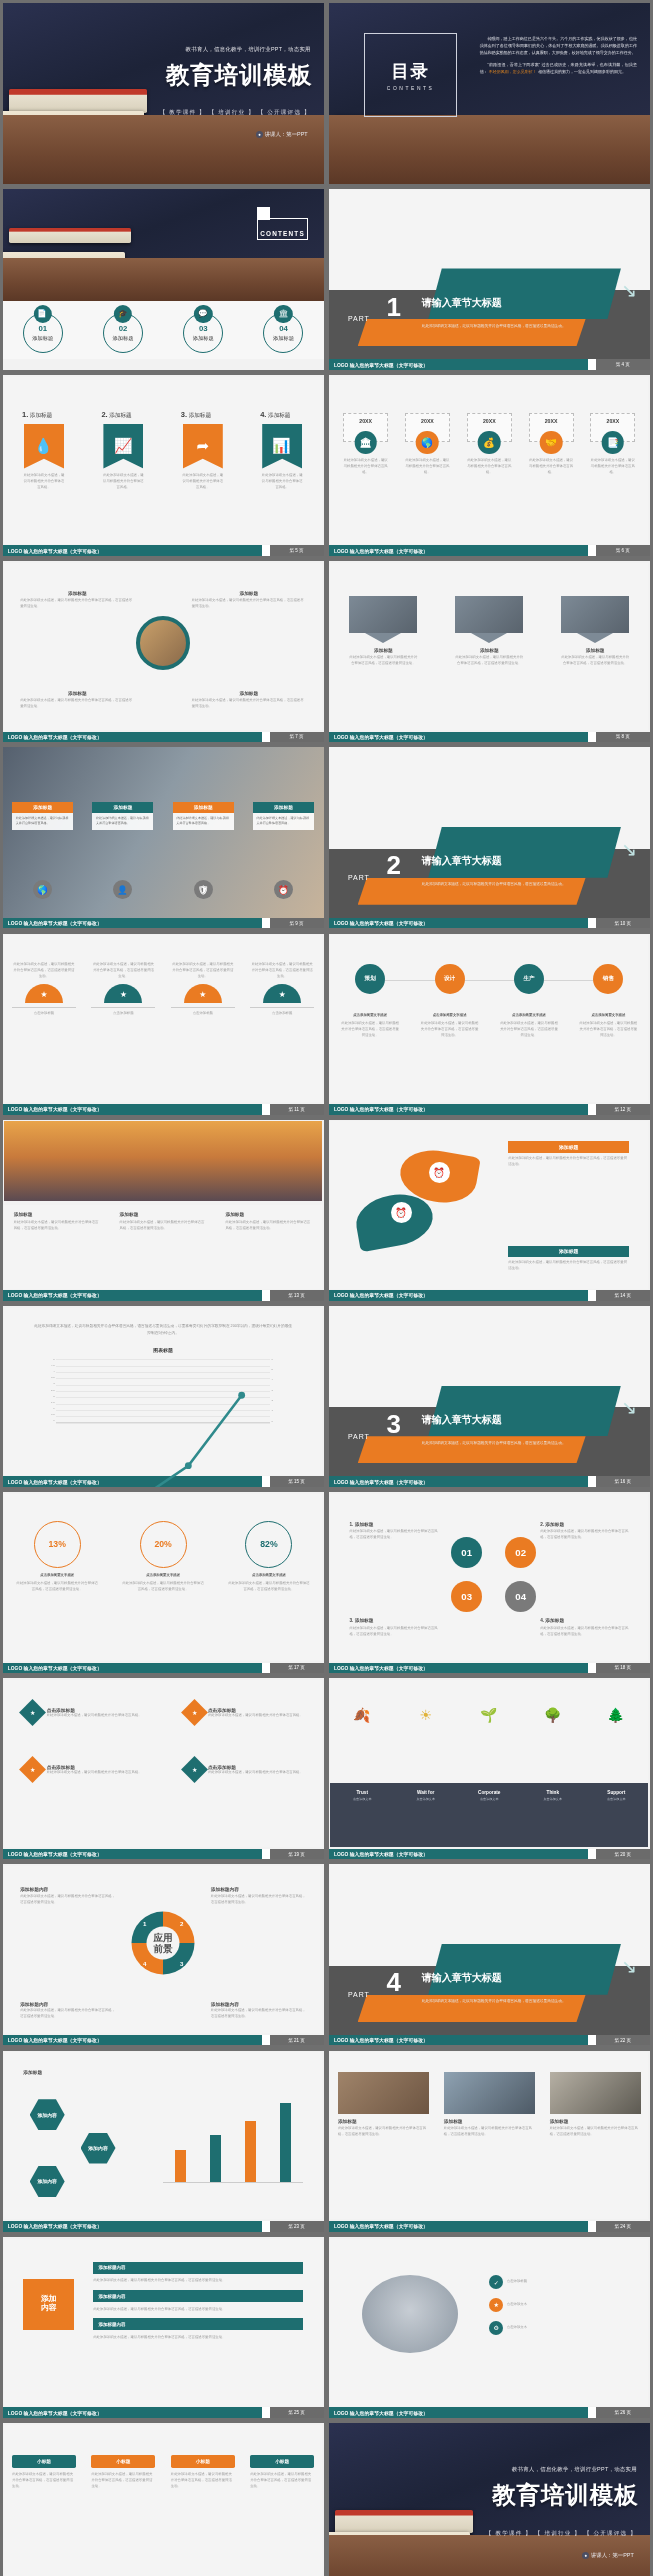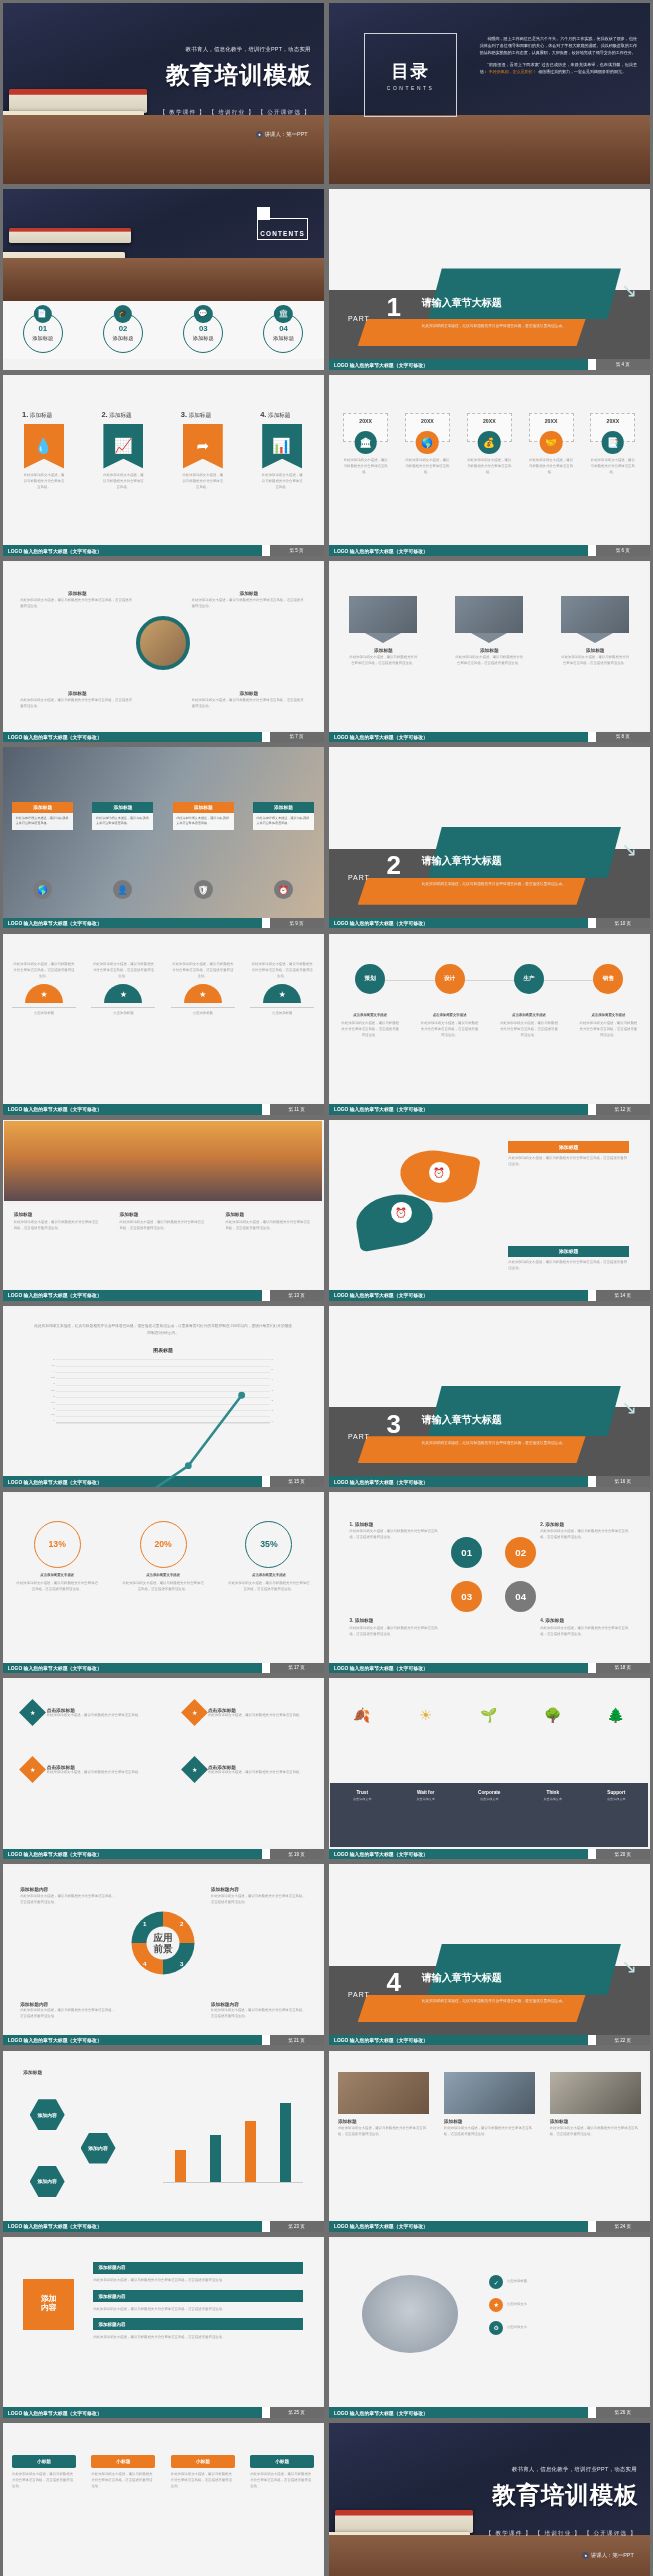--- a/index.html
+++ b/index.html
@@ -691,21 +691,21 @@
           <div style="width:47px;height:47px;border-radius:50%;border:1.7px solid #ea7b22;margin:0 auto;display:flex;align-items:center;justify-content:center;color:#ea7b22;font-size:8.7px;font-weight:bold">13%</div>
           <div class="ph" style="margin-top:5.2px;font-weight:bold;color:#555">点击添加简要文字描述</div>
           <div class="ph" style="margin-top:2.6px">此处添加详细文本描述，建议与标题相关并符合整体语言风格，语言描述尽量简洁生动。</div>
         </div>
         <div style="width:84px;text-align:center">
           <div style="width:47px;height:47px;border-radius:50%;border:1.7px solid #ea7b22;margin:0 auto;display:flex;align-items:center;justify-content:center;color:#ea7b22;font-size:8.7px;font-weight:bold">20%</div>
           <div class="ph" style="margin-top:5.2px;font-weight:bold;color:#555">点击添加简要文字描述</div>
           <div class="ph" style="margin-top:2.6px">此处添加详细文本描述，建议与标题相关并符合整体语言风格，语言描述尽量简洁生动。</div>
         </div>
         <div style="width:84px;text-align:center">
-          <div style="width:47px;height:47px;border-radius:50%;border:1.7px solid #1e6e70;margin:0 auto;display:flex;align-items:center;justify-content:center;color:#1e6e70;font-size:8.7px;font-weight:bold">35%</div>
+          <div style="width:47px;height:47px;border-radius:50%;border:1.7px solid #1e6e70;margin:0 auto;display:flex;align-items:center;justify-content:center;color:#1e6e70;font-size:8.7px;font-weight:bold">82%</div>
           <div class="ph" style="margin-top:5.2px;font-weight:bold;color:#555">点击添加简要文字描述</div>
           <div class="ph" style="margin-top:2.6px">此处添加详细文本描述，建议与标题相关并符合整体语言风格，语言描述尽量简洁生动。</div>
         </div>
       </div>
     </div>
     <div class="footer">
       <div class="bar">LOGO 输入您的章节大标题（文字可修改）</div>
       <div class="notch"></div>
       <div class="pg">第 17 页</div>
     </div>

